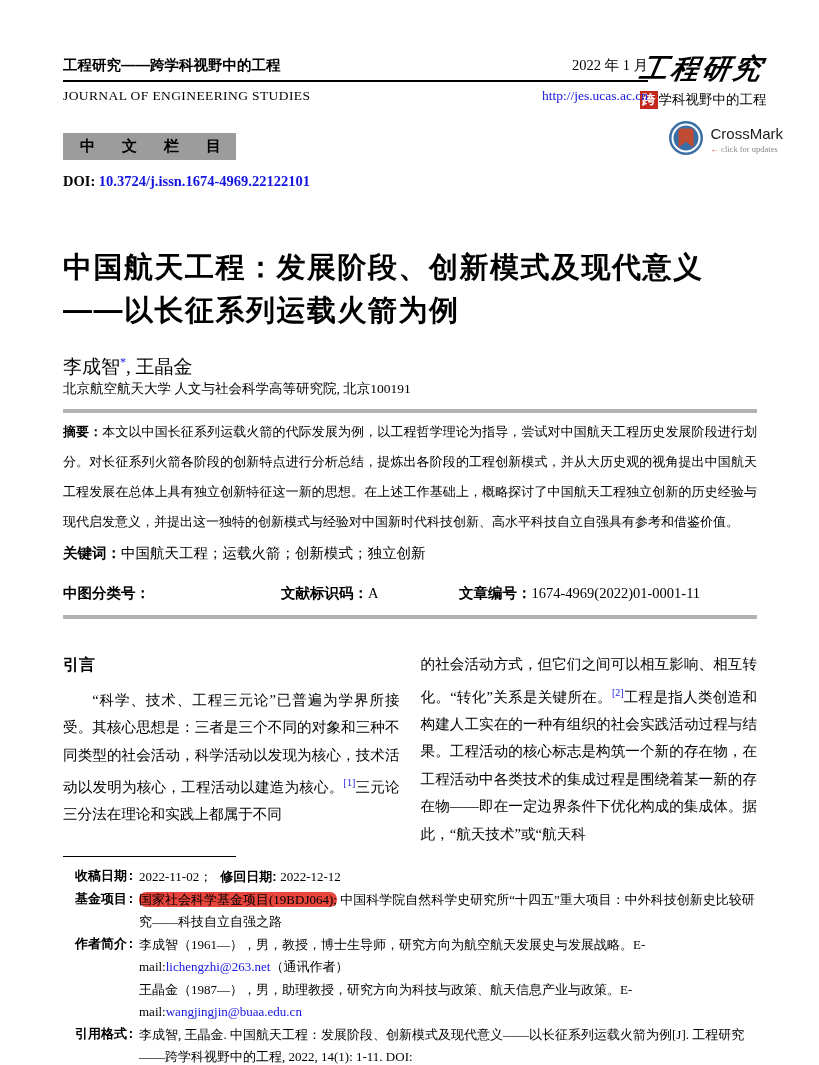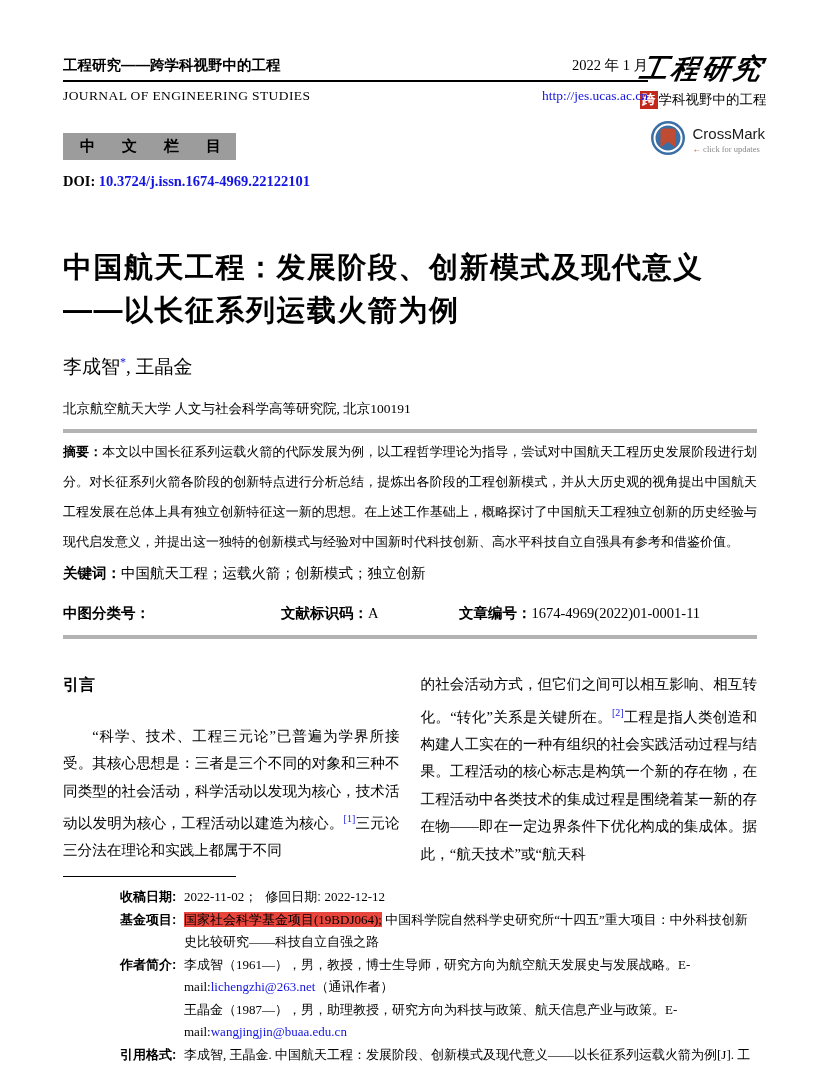--- a/index.html
+++ b/index.html
@@ -37,60 +37,60 @@
   .logo-red-box{background:var(--logo-red);color:#fff;font-weight:bold;padding:0 2px;margin-right:1px;}
 
   .section-box{
     display:inline-block;background:var(--box-gray);color:#000;
     font-family:Liberation Mono, monospace;font-weight:bold;
     font-size:15px;letter-spacing:9px;padding:4px 6px 4px 17px;margin-top:29px;
   }
   .doi-row{margin-top:13px;font-weight:bold;font-size:14.5px;}
   .doi-link{color:var(--blue);cursor:pointer;}
 
-  .crossmark{position:absolute;top:120px;right:54px;display:flex;align-items:center;gap:6px;cursor:pointer;}
+  .crossmark{position:absolute;top:120px;right:36px;display:flex;align-items:center;gap:6px;cursor:pointer;}
   .cm-textcol{display:flex;flex-direction:column;line-height:1.1;}
   .cm-name{font-family:"Liberation Sans",sans-serif;font-size:15px;color:#1a1a1a;}
   .cm-tagrow{font-size:8.5px;color:#888;margin-top:2px;}
   .cm-arrow{color:#c0392b;font-weight:bold;}
 
   
   .title{
     font-family:"Liberation Sans",sans-serif;font-weight:bold;
     font-size:29px;line-height:43px;letter-spacing:1.5px;margin:56px 0 0 0;
   }
   .authors{margin-top:22px;font-size:19px;}
   .authors sup{color:var(--blue);font-size:12px;cursor:pointer;}
-  .affiliation{margin-top:20px;font-size:13.5px;}
+  .affiliation{font-size:13.5px;}
   .thick-rule{height:4px;background:var(--rule-gray);margin-top:11px;}
   .thick-rule.second{margin-top:12px;}
 
   .abstract{margin:4px 0 0;font-size:13px;line-height:30px;text-align:justify;}
   .lab{font-weight:bold;font-family:"Liberation Sans",sans-serif;}
   .keywords{margin-top:7px;font-size:14.5px;}
   .meta-row{margin-top:21px;font-size:14.5px;display:flex;}
   .meta-clc{width:218px;}
   .meta-doc{width:178px;}
 
   
   .columns{display:flex;gap:21px;margin-top:29px;height:194px;overflow:hidden;}
   .col{flex:1;font-size:14.6px;line-height:27.5px;text-align:justify;}
   .intro-h{font-family:"Liberation Sans",sans-serif;font-weight:bold;font-size:16px;margin:3px 0 0;}
-  .col-left p{margin:24px 0 0;text-indent:2em;}
+  .col-left p{margin:8px 0 0;text-indent:2em;}
   .col-right p{margin:3px 0 0;}
   .ref{color:var(--blue);font-size:10px;cursor:pointer;}
 
   
   .footnotes{margin-top:14px;font-size:13px;line-height:22.5px;}
   .fn-sep{width:173px;border-top:1.5px solid #000;margin-bottom:9px;}
   .fn-row{display:flex;padding-left:12px;}
-  .fn-label{flex:none;width:64px;font-weight:bold;font-family:Liberation Sans, sans-serif;margin-left:45px;}
+  .fn-label{flex:none;width:64px;font-weight:bold;font-family:Liberation Mono, monospace;}
   .fn-content{flex:1;}
-  .inb{font-weight:normal;font-family:"Liberation Sans",sans-serif;margin-left:8px;}
-  .hl{background:var(--hl-red);}
+  .inb{font-weight:bold;font-family:"Liberation Sans",sans-serif;margin-left:8px;}
+  .hl{background:var(--hl-red);border-radius:7px;}
   .blue{color:var(--blue);cursor:pointer;}
 </style>
 </head>
 <body>
 
 <div class="page">
 
   <div class="logo">
     <div class="logo-script">工程研究</div>
     <div class="logo-sub">

